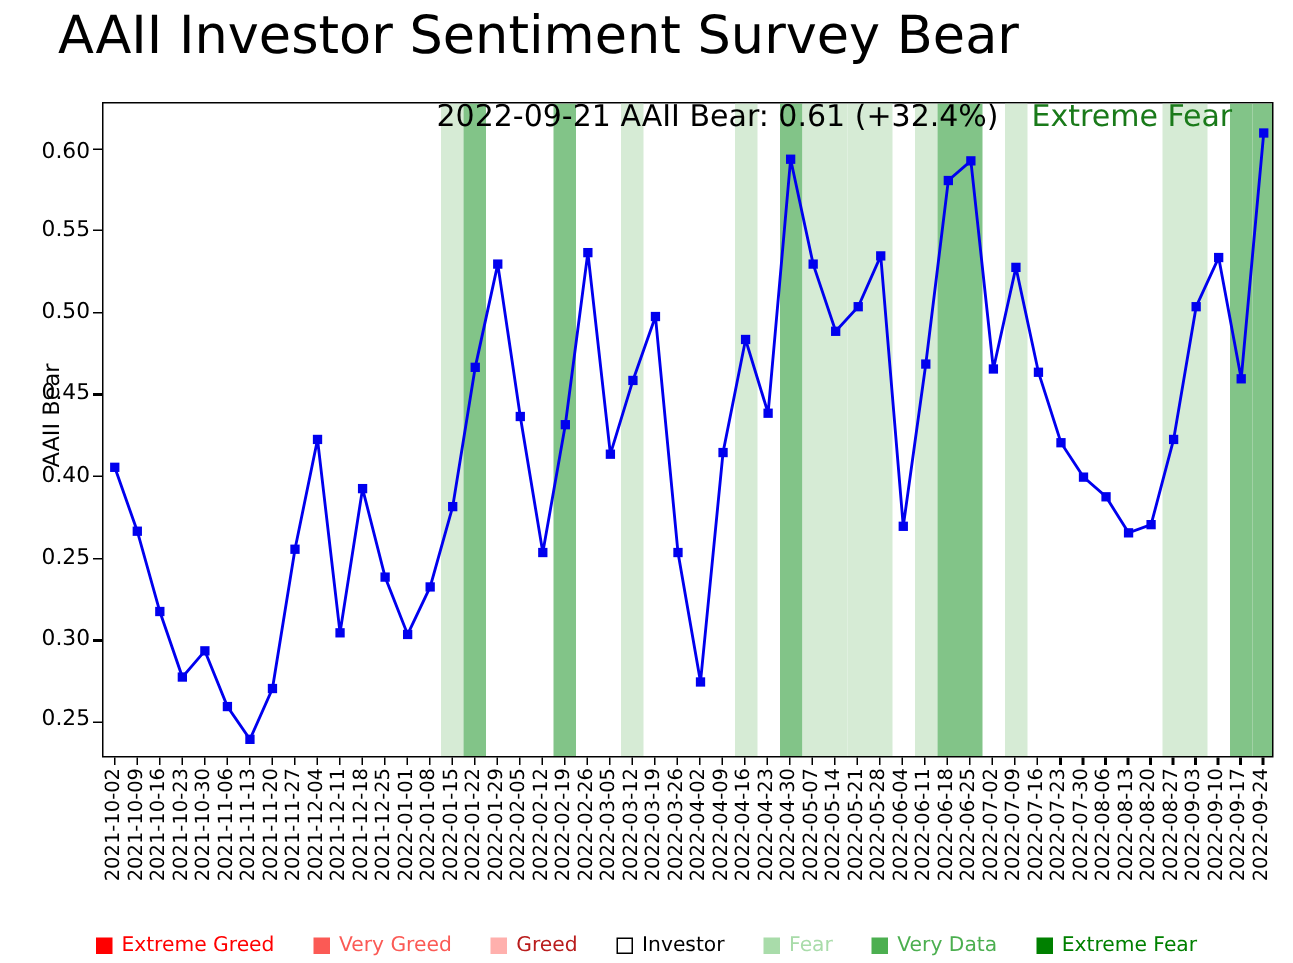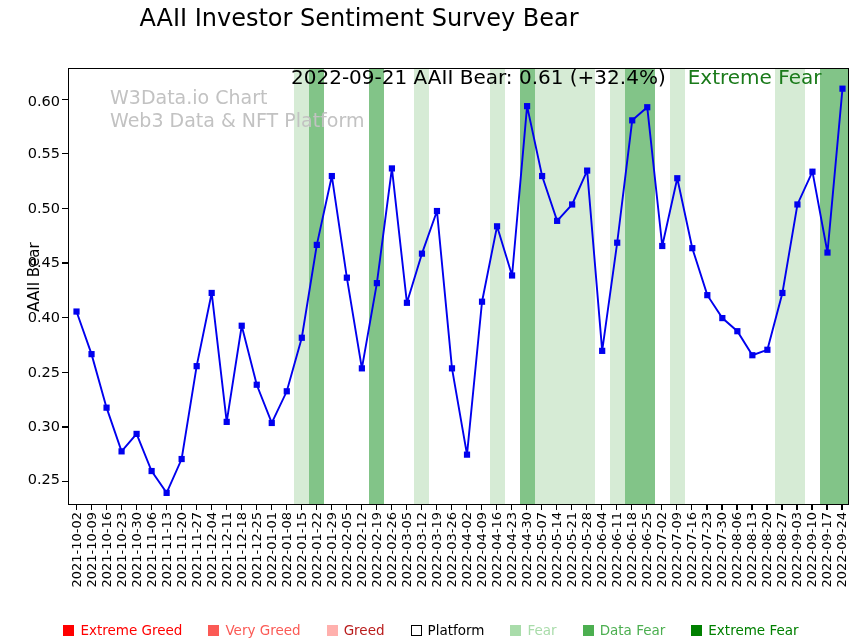--- a/index.html
+++ b/index.html
@@ -2,21 +2,21 @@
 <html><head>
 <meta charset="utf-8">
 <style>
   html,body{margin:0;padding:0;background:#ffffff;}
   body{width:862px;height:642px;font-family:"DejaVu Sans",sans-serif;overflow:hidden;}
   #root{position:relative;width:862px;height:642px;background:#fff;}
 
   
   .chart-title{
     position:absolute;left:0;top:4px;width:718px;text-align:center;
-    font-size:24px;color:#000;font-family:"DejaVu Sans",sans-serif;
+    font-size:35px;color:#000;font-family:"DejaVu Sans",sans-serif;
     letter-spacing:0px;
   }
 
   
   #plot{
     position:absolute;left:68px;top:68px;width:781px;height:437px;
     border:1.1px solid #000;box-sizing:border-box;background:#fff;overflow:hidden;
   }
   #bands{position:absolute;inset:0;}
   .band{position:absolute;top:0;bottom:0;}
@@ -117,22 +117,20 @@
         <div class="band" style="left: 540.692px; width: 15.0192px; background: rgb(214, 235, 213);"></div>
         <div class="band" style="left: 555.712px; width: 15.0192px; background: rgb(130, 196, 136);"></div>
         <div class="band" style="left: 570.731px; width: 15.0192px; background: rgb(130, 196, 136);"></div>
         <div class="band" style="left: 600.769px; width: 15.0192px; background: rgb(214, 235, 213);"></div>
         <div class="band" style="left: 705.904px; width: 15.0192px; background: rgb(214, 235, 213);"></div>
         <div class="band" style="left: 720.923px; width: 15.0192px; background: rgb(214, 235, 213);"></div>
         <div class="band" style="left: 750.962px; width: 15.0192px; background: rgb(130, 196, 136);"></div>
         <div class="band" style="left: 765.981px; width: 15.0192px; background: rgb(130, 196, 136);"></div>
       </div>
 
-    <div class="watermark"><span>W3Data.io Chart</span>
-<span>Web3 Data &amp; NFT Platform</span></div>
 
     <div class="annot"><span>2022-09-21 AAII Bear: 0.61 (+32.4%)</span><span class="state">Extreme Fear</span></div>
 
     <svg id="svg-line">
         <path d="M 7.51 242.53 L 22.53 285.14 L 37.55 338.68 L 52.57 382.38 L 67.59 364.90 L 82.61 402.04 L 97.63 423.89 L 112.64 390.02 L 127.66 297.16 L 142.68 223.96 L 157.70 352.88 L 172.72 256.74 L 187.74 315.73 L 202.76 353.97 L 217.78 322.29 L 232.80 268.75 L 247.82 175.89 L 262.84 107.06 L 277.86 208.67 L 292.88 299.35 L 307.89 214.13 L 322.91 99.42 L 337.93 233.80 L 352.95 184.63 L 367.97 142.02 L 382.99 299.35 L 398.01 385.65 L 413.03 232.70 L 428.05 157.32 L 443.07 206.48 L 458.09 37.15 L 473.11 107.06 L 488.13 151.86 L 503.14 135.47 L 518.16 101.60 L 533.18 281.87 L 548.20 173.71 L 563.22 51.35 L 578.24 38.24 L 593.26 176.99 L 608.28 109.25 L 623.30 179.17 L 638.32 226.15 L 653.34 249.09 L 668.36 262.20 L 683.38 286.24 L 698.39 280.77 L 713.41 223.96 L 728.43 135.47 L 743.45 102.69 L 758.47 183.54 L 773.49 19.67" fill="none" stroke="#0000ee" stroke-width="1.9"></path>
         <rect x="4.41" y="239.44" width="6.2" height="6.2" fill="#0000ee"></rect>
         <rect x="19.43" y="282.04" width="6.2" height="6.2" fill="#0000ee"></rect>
         <rect x="34.45" y="335.57" width="6.2" height="6.2" fill="#0000ee"></rect>
         <rect x="49.47" y="379.27" width="6.2" height="6.2" fill="#0000ee"></rect>
         <rect x="64.49" y="361.80" width="6.2" height="6.2" fill="#0000ee"></rect>
@@ -303,28 +301,28 @@
       <div class="legend-item">
         <span class="legend-swatch" style="background: rgb(251, 90, 85);"></span>
         <span class="legend-text" style="color: rgb(251, 90, 85);">Very Greed</span>
       </div>
       <div class="legend-item">
         <span class="legend-swatch" style="background: rgb(255, 176, 173);"></span>
         <span class="legend-text" style="color: #b91c1c;">Greed</span>
       </div>
       <div class="legend-item">
         <span class="legend-swatch" style="background: rgb(255, 255, 255); border-color: rgb(0, 0, 0);"></span>
-        <span class="legend-text" style="color: rgb(0, 0, 0);">Platform</span>
+        <span class="legend-text" style="color: rgb(0, 0, 0);">Investor</span>
       </div>
       <div class="legend-item">
         <span class="legend-swatch" style="background: rgb(169, 220, 170);"></span>
         <span class="legend-text" style="color: rgb(169, 220, 170);">Fear</span>
       </div>
       <div class="legend-item">
         <span class="legend-swatch" style="background: rgb(76, 175, 80);"></span>
-        <span class="legend-text" style="color: rgb(76, 175, 80);">Data Fear</span>
+        <span class="legend-text" style="color: rgb(76, 175, 80);">Very Data</span>
       </div>
       <div class="legend-item">
         <span class="legend-swatch" style="background: rgb(0, 128, 0);"></span>
         <span class="legend-text" style="color: rgb(0, 128, 0);">Extreme Fear</span>
       </div>
     </div>
 </div>
 
 </body></html>

